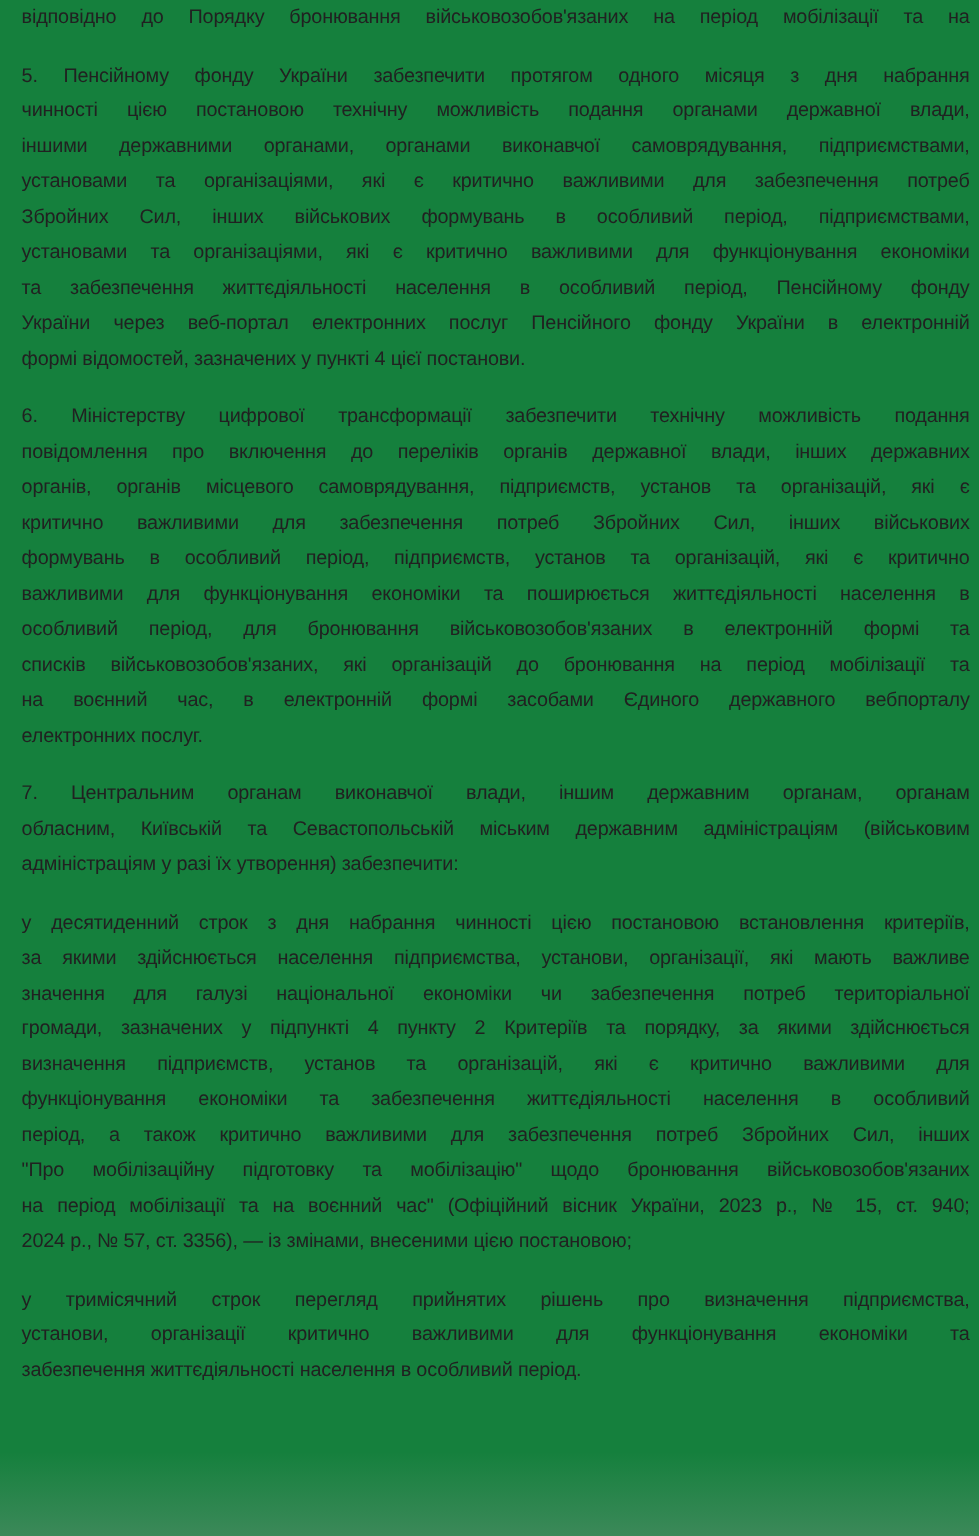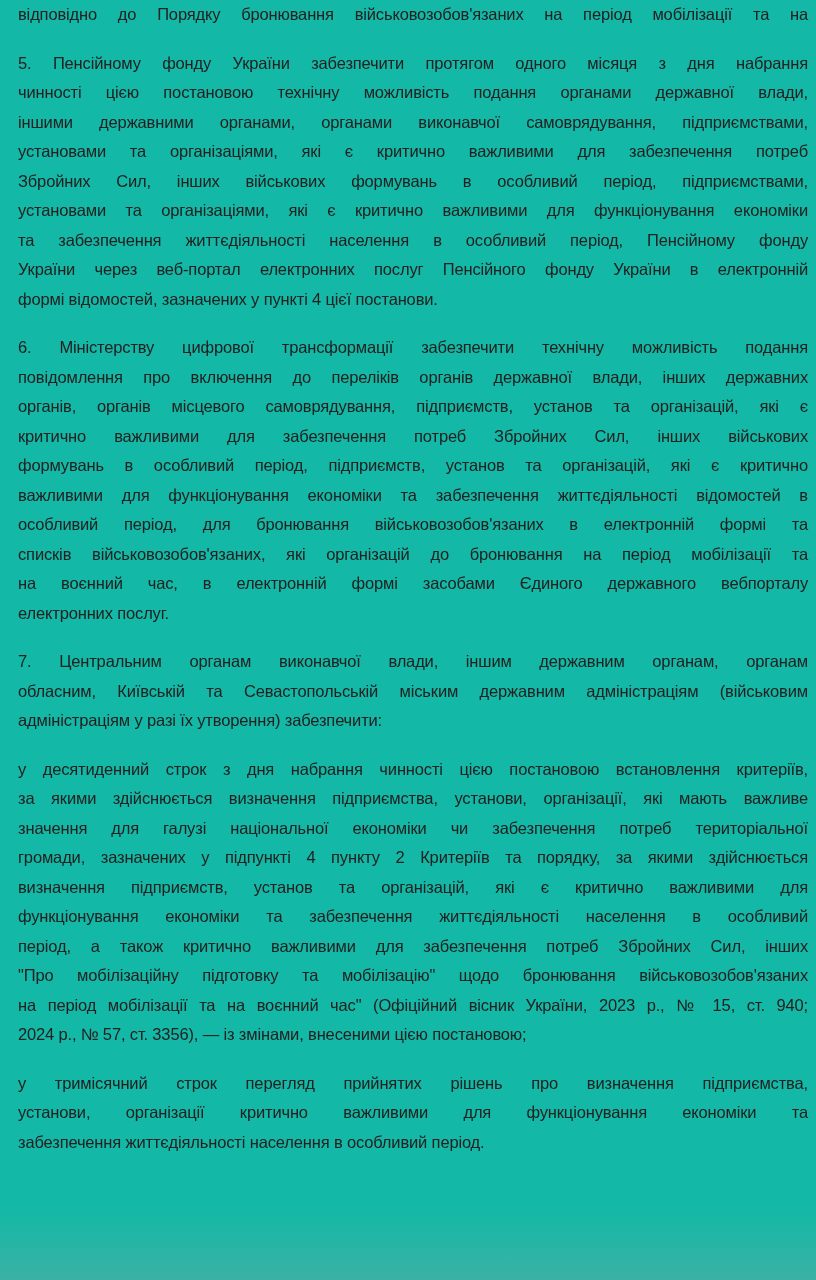--- a/index.html
+++ b/index.html
@@ -10,21 +10,21 @@
   body {
     width: 816px;
     height: 1280px;
     overflow: hidden;
     font-family: "Liberation Sans", sans-serif;
   }
   .page {
     position: relative;
     width: 816px;
     height: 1280px;
-    background: #14b8a6;
+    background: #15803d;
   }
   .content {
     position: absolute;
     left: 18px;
     top: 0;
     width: 790px;
   }
   .para {
     margin: 0 0 19px 0;
     font-size: 16.5px;
@@ -69,34 +69,34 @@
         <span class="line">та забезпечення життєдіяльності населення в особливий період, Пенсійному фонду</span>
         <span class="line">України через веб-портал електронних послуг Пенсійного фонду України в електронній</span>
         <span class="line last">формі відомостей, зазначених у пункті 4 цієї постанови.</span>
       </p>
       <p class="para">
         <span class="line">6. Міністерству цифрової трансформації забезпечити технічну можливість подання</span>
         <span class="line">повідомлення про включення до переліків органів державної влади, інших державних</span>
         <span class="line">органів, органів місцевого самоврядування, підприємств, установ та організацій, які є</span>
         <span class="line">критично важливими для забезпечення потреб Збройних Сил, інших військових</span>
         <span class="line">формувань в особливий період, підприємств, установ та організацій, які є критично</span>
-        <span class="line">важливими для функціонування економіки та забезпечення життєдіяльності відомостей в</span>
+        <span class="line">важливими для функціонування економіки та поширюється життєдіяльності населення в</span>
         <span class="line">особливий період, для бронювання військовозобов'язаних в електронній формі та</span>
         <span class="line">списків військовозобов'язаних, які організацій до бронювання на період мобілізації та</span>
         <span class="line">на воєнний час, в електронній формі засобами Єдиного державного вебпорталу</span>
         <span class="line last">електронних послуг.</span>
       </p>
       <p class="para">
         <span class="line">7. Центральним органам виконавчої влади, іншим державним органам, органам</span>
         <span class="line">обласним, Київській та Севастопольській міським державним адміністраціям (військовим</span>
         <span class="line last">адміністраціям у разі їх утворення) забезпечити:</span>
       </p>
       <p class="para">
         <span class="line">у десятиденний строк з дня набрання чинності цією постановою встановлення критеріїв,</span>
-        <span class="line">за якими здійснюється визначення підприємства, установи, організації, які мають важливе</span>
+        <span class="line">за якими здійснюється населення підприємства, установи, організації, які мають важливе</span>
         <span class="line">значення для галузі національної економіки чи забезпечення потреб територіальної</span>
         <span class="line">громади, зазначених у підпункті 4 пункту 2 Критеріїв та порядку, за якими здійснюється</span>
         <span class="line">визначення підприємств, установ та організацій, які є критично важливими для</span>
         <span class="line">функціонування економіки та забезпечення життєдіяльності населення в особливий</span>
         <span class="line">період, а також критично важливими для забезпечення потреб Збройних Сил, інших</span>
         <span class="line">"Про мобілізаційну підготовку та мобілізацію" щодо бронювання військовозобов'язаних</span>
         <span class="line">на період мобілізації та на воєнний час" (Офіційний вісник України, 2023 р., № 15, ст. 940;</span>
         <span class="line last">2024 р., № 57, ст. 3356), — із змінами, внесеними цією постановою;</span>
       </p>
       <p class="para">

